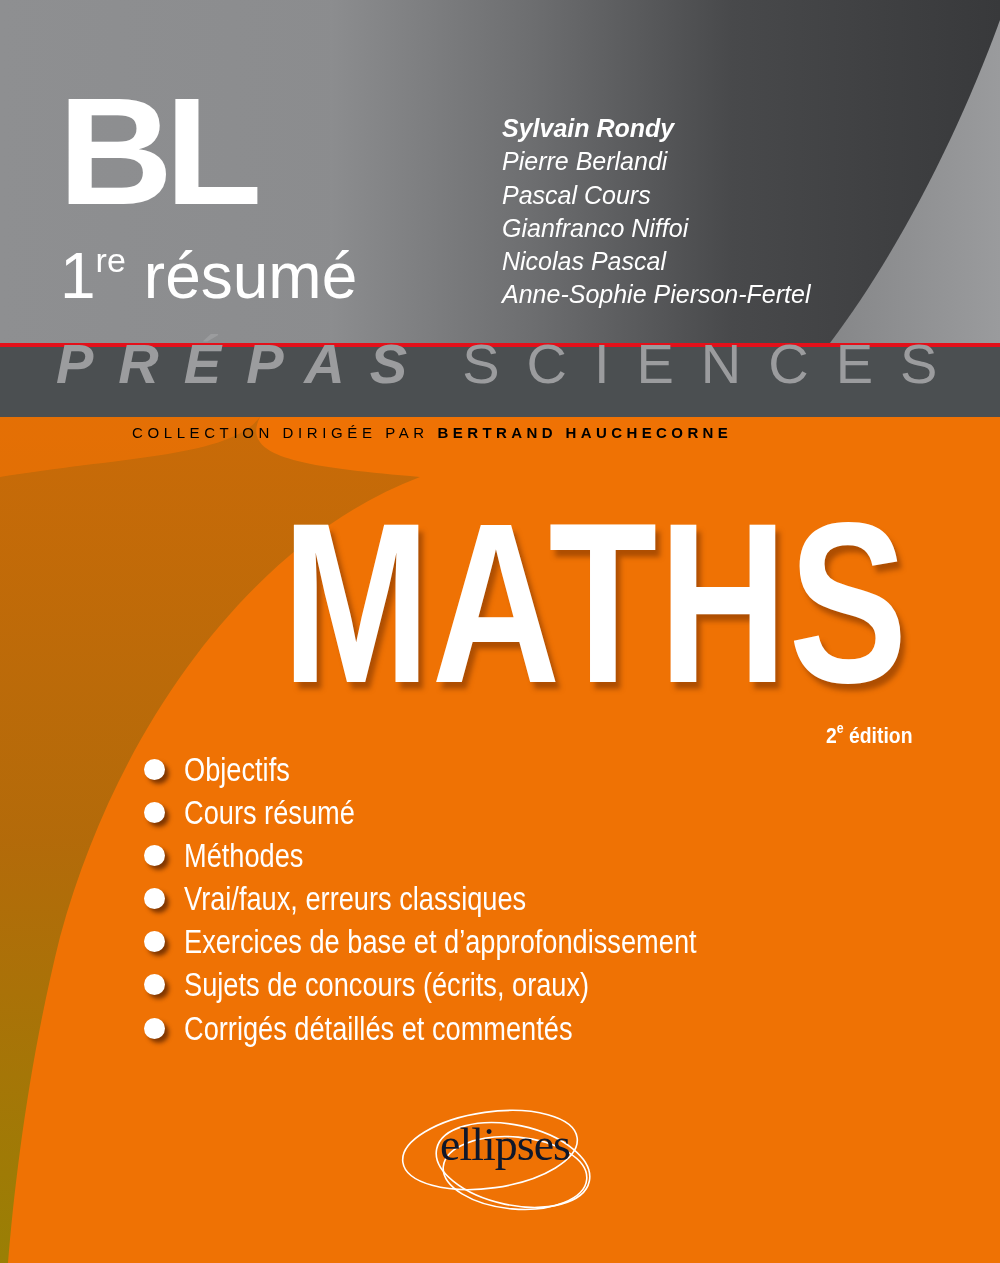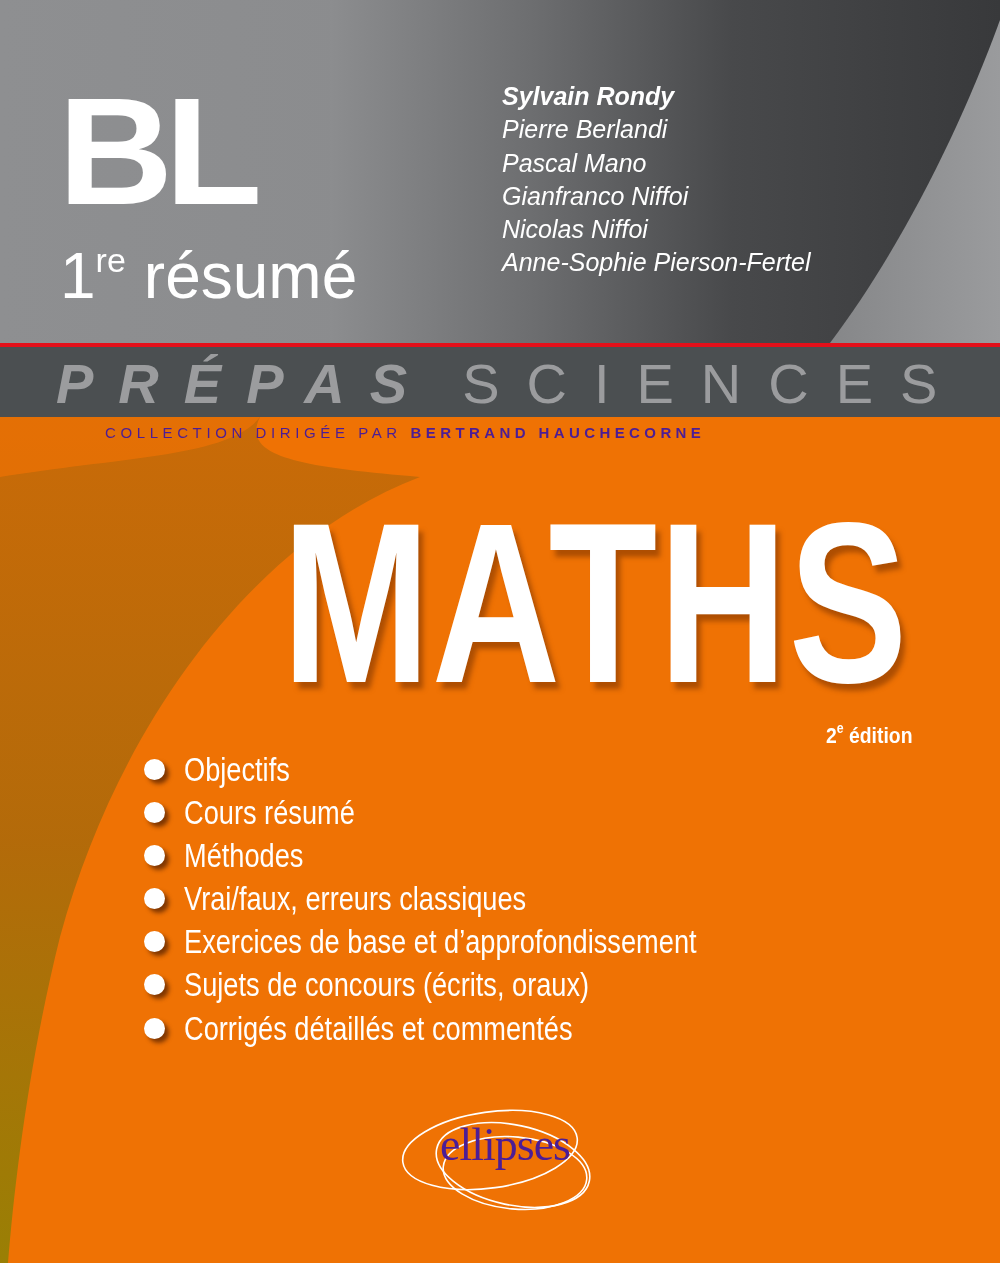--- a/index.html
+++ b/index.html
@@ -8,52 +8,52 @@
 
   
   .top-panel { position: absolute; left: 0; top: 0; width: 1000px; height: 343px;
     background: linear-gradient(90deg, #8e8f91 0%, #8b8c8e 35%, #77787a 50%, #6a6b6d 60%, #9a9b9d 100%); overflow: hidden; }
   .top-dark { position: absolute; left: 0; top: 0; width: 1000px; height: 343px; }
   .top-dark svg { position: absolute; left: 0; top: 0; }
 
   .red-line { position: absolute; left: 0; top: 343px; width: 1000px; height: 4px; background: #e3101a; }
 
   .series-band { position: absolute; left: 0; top: 347px; width: 1000px; height: 70px; background: #4b4f51; }
-  .series-title { position: absolute; left: 56px; top: 349px; font-size: 56px; line-height: 70px; color: #9b9c9e; white-space: nowrap; letter-spacing: 0; }
+  .series-title { position: absolute; left: 56px; top: 329px; font-size: 56px; line-height: 70px; color: #9b9c9e; white-space: nowrap; letter-spacing: 0; }
   .series-title .bold { font-weight: 700; font-style: italic; letter-spacing: 25px; }
   .series-title .light { font-weight: 400; letter-spacing: 27px; margin-left: 30px; }
 
   
   .body-bg { position: absolute; left: 0; top: 417px; width: 1000px; height: 846px; background: #ef7204; overflow: hidden; }
   .body-bg svg { position: absolute; left: 0; top: 0; }
 
-  .collection-line { position: absolute; left: 105px; top: 424px; font-size: 15px; line-height: 18px; color: #4c1d95; white-space: nowrap; letter-spacing: 4.6px; }
+  .collection-line { position: absolute; left: 132px; top: 424px; font-size: 15px; line-height: 18px; color: #000000; white-space: nowrap; letter-spacing: 4.6px; }
   .collection-line .director { font-weight: 700; letter-spacing: 4.4px; }
 
   .bl { position: absolute; left: 58px; top: 86px; font-size: 152px; font-weight: 700; color: #ffffff; line-height: 130px; letter-spacing: -8px; transform: scaleX(1.05); transform-origin: left; }
   .year { position: absolute; left: 60px; top: 236px; font-size: 64px; color: #ffffff; line-height: 80px; white-space: nowrap; }
   .year sup { font-size: 34px; vertical-align: 0; position: relative; top: -26px; margin-right: 18px; }
 
   .authors { position: absolute; left: 502px; top: 80px; }
   .author { font-style: italic; color: #ffffff; font-size: 25px; line-height: 33.3px; white-space: nowrap; }
-  .author.lead { font-weight: 700; }
+  .author.lead { font-weight: 700; margin-top: 32px; }
 
   .maths { position: absolute; left: 282px; top: 488px; font-size: 228px; font-weight: 700; color: #ffffff; line-height: 230px; letter-spacing: 2px; white-space: nowrap;
     transform: scaleX(0.78); transform-origin: left top; text-shadow: 6px 7px 6px rgba(120,50,0,0.55); }
 
   .edition { position: absolute; left: 826px; top: 722px; font-size: 22px; font-weight: 700; color: #ffffff; white-space: nowrap; transform: scaleX(0.88); transform-origin: left; }
   .edition sup { font-size: 14px; position: relative; top: -2px; }
 
   .features { position: absolute; left: 144px; top: 748px; list-style: none; margin: 0; padding: 0; }
   .feature { position: relative; height: 43.1px; line-height: 43px; white-space: nowrap; }
   .bullet { position: absolute; left: 0; top: 11px; width: 21px; height: 21px; border-radius: 50%; background: #ffffff; box-shadow: 4px 4px 4px rgba(90,35,0,0.75); }
   .feature-label { position: absolute; left: 40px; top: 0; font-size: 34px; color: #ffffff; transform: scaleX(0.80); transform-origin: left; }
 
   .logo { position: absolute; left: 395px; top: 1095px; width: 215px; height: 120px; }
-  .logo-text { position: absolute; left: 20px; top: 22px; width: 180px; text-align: center; font-family: "Liberation Serif", serif; font-size: 46px; color: #4c1d95; line-height: 56px; letter-spacing: -1px; }
+  .logo-text { position: absolute; left: 20px; top: 22px; width: 180px; text-align: center; font-family: "Liberation Serif", serif; font-size: 46px; color: #0f172a; line-height: 56px; letter-spacing: -1px; }
 </style>
 </head>
 <body>
 
 <div class="cover">
 
   <div class="top-panel">
     <div class="top-dark">
       <svg width="1000" height="343" viewBox="0 0 1000 343">
         <defs>
@@ -68,23 +68,23 @@
       </svg>
     </div>
   </div>
 
   <div class="bl">BL</div>
   <div class="year"><span>1</span><sup>re</sup><span>résumé</span></div>
 
   <div class="authors">
     <div class="author lead">Sylvain Rondy</div>
     <div class="author">Pierre Berlandi</div>
-    <div class="author">Pascal Mano</div>
+    <div class="author">Pascal Cours</div>
     <div class="author">Gianfranco Niffoi</div>
-    <div class="author">Nicolas Niffoi</div>
+    <div class="author">Nicolas Pascal</div>
     <div class="author">Anne-Sophie Pierson-Fertel</div>
   </div>
 
   <div class="red-line"></div>
 
   <div class="series-band"></div>
   <div class="series-title"><span class="bold">PRÉPAS</span><span class="light">SCIENCES</span></div>
 
   <div class="body-bg">
     <svg width="1000" height="846" viewBox="0 0 1000 846">

